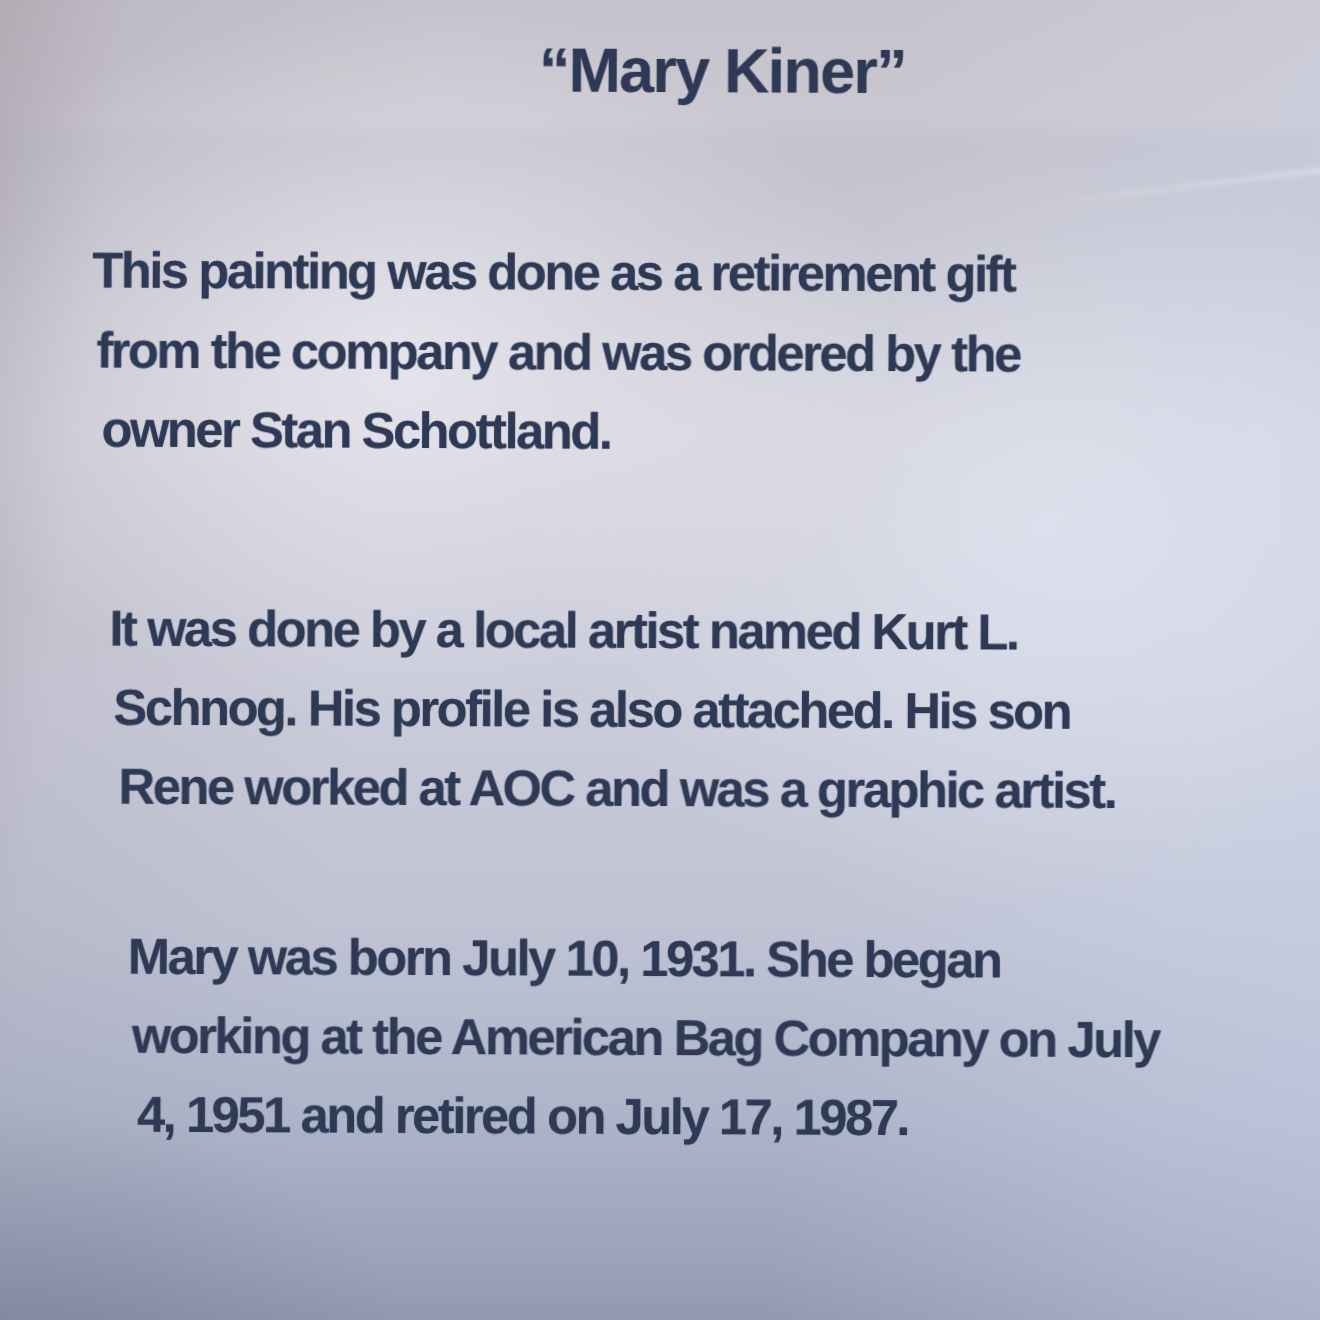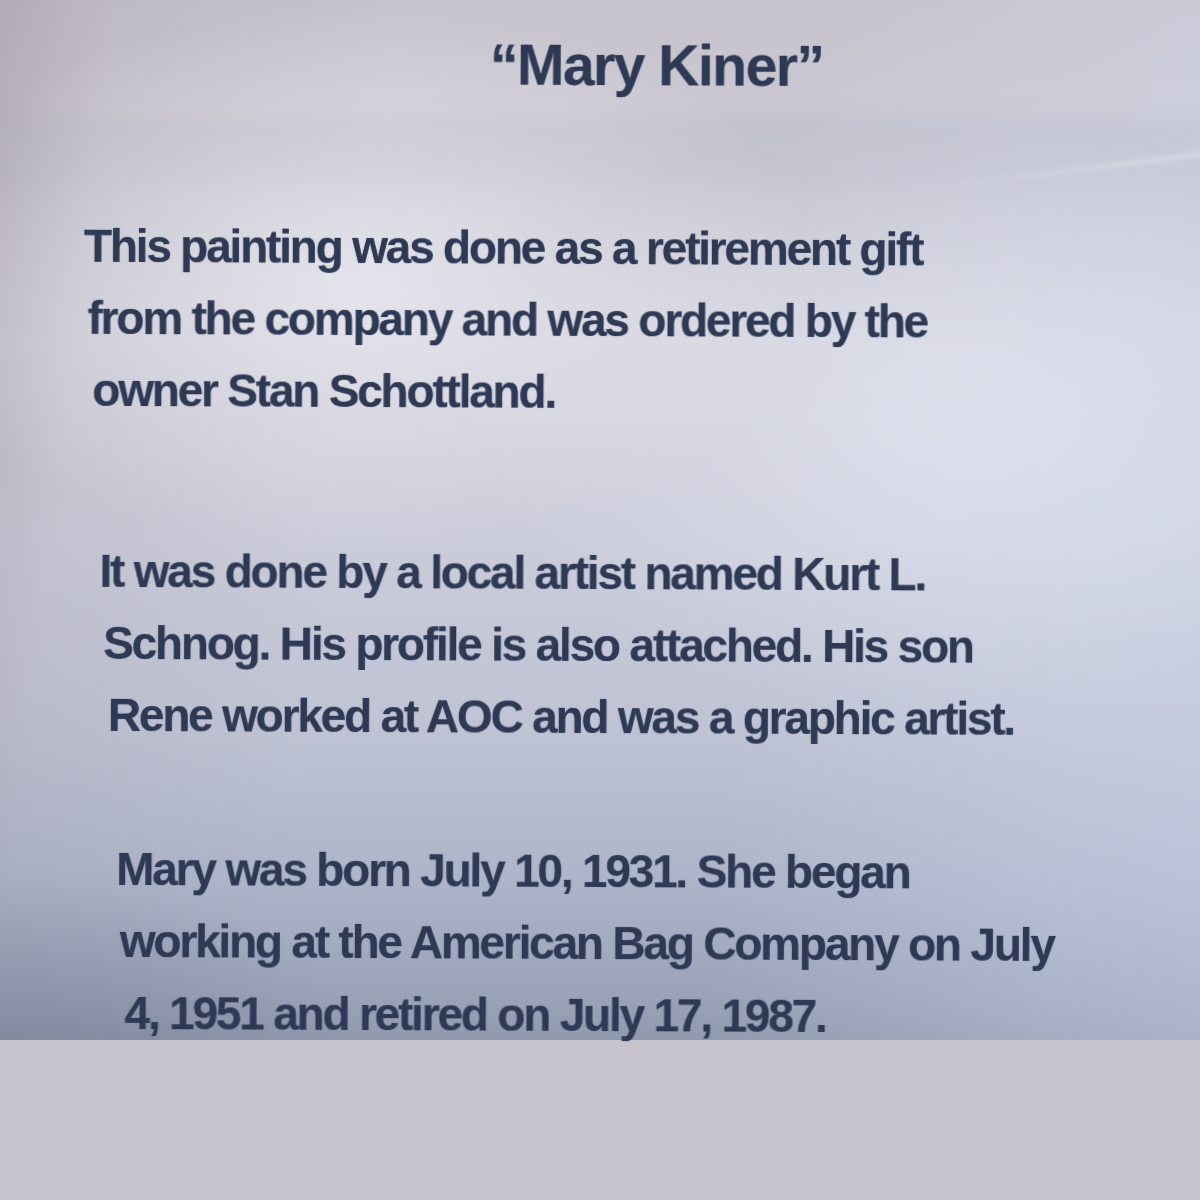--- a/index.html
+++ b/index.html
@@ -8,21 +8,21 @@
     width: 1200px;
     height: 1200px;
     overflow: hidden;
     background: #c6c3cc;
   }
 
   
   .photo {
     position: relative;
     width: 1200px;
-    height: 1040px;
+    height: 1200px;
     font-family: "Liberation Sans", sans-serif;
     
     background:
       radial-gradient(55% 38% at 30% 27%, rgba(246,244,249,0.60) 0%, rgba(246,244,249,0) 70%),
       radial-gradient(60% 45% at 79% 40%, rgba(236,241,251,0.50) 0%, rgba(236,241,251,0) 65%),
       radial-gradient(45% 30% at 0% 104%, rgba(80,90,118,0.28) 0%, rgba(80,90,118,0) 70%),
       linear-gradient(97deg,
         rgba(130,115,126,0.30) 0%,
         rgba(148,138,150,0.14) 9%,
         rgba(255,255,255,0) 30%,

